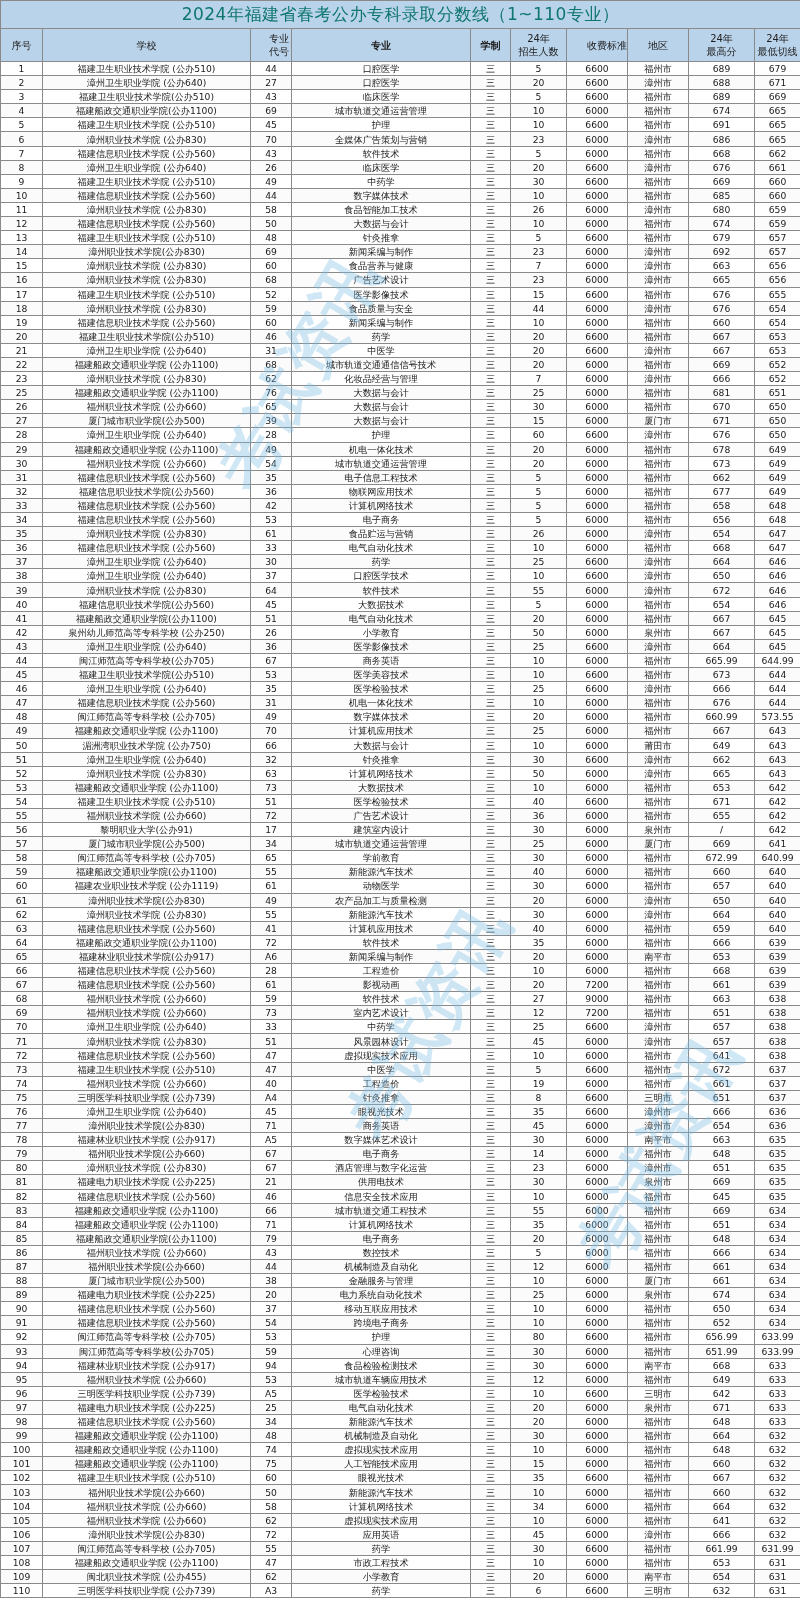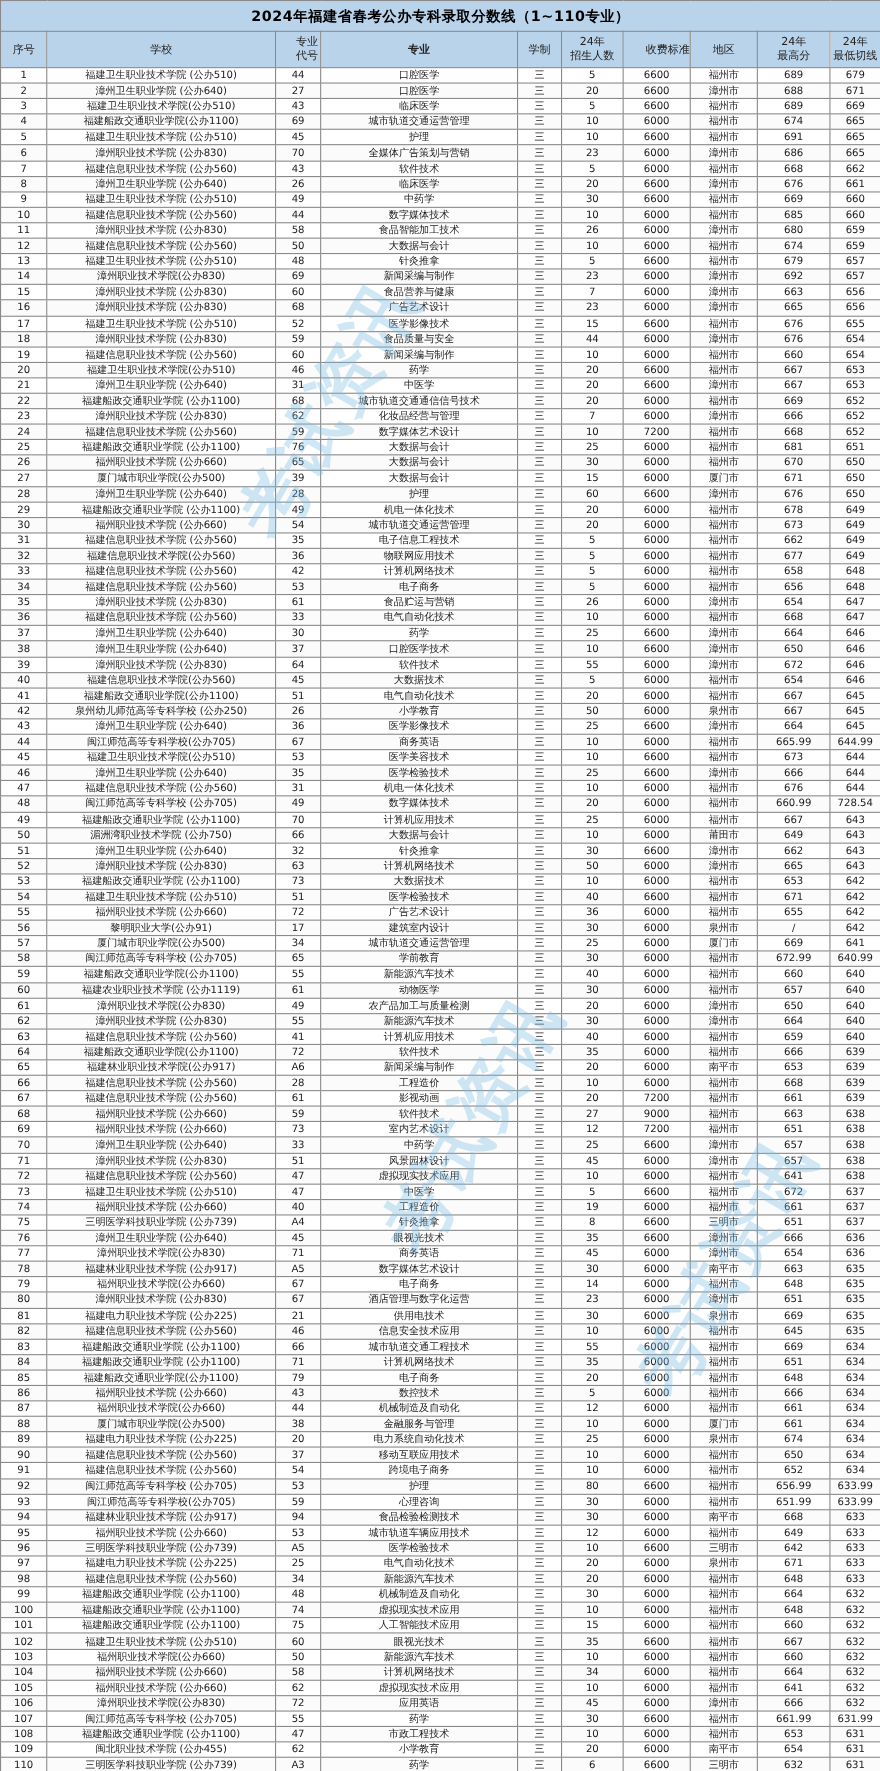--- a/index.html
+++ b/index.html
@@ -1,20 +1,20 @@
 <!DOCTYPE html>
 <html><head>
 <meta charset="utf-8">
 <style>
   html, body { margin: 0; padding: 0; background: #ffffff; }
   body { width: 800px; height: 1610px; overflow: hidden; position: relative;
          font-family: "DejaVu Sans", "Liberation Sans", sans-serif; color: #111; }
   table { border-collapse: collapse; width: 800px; table-layout: fixed; }
   td, th { border: 1px solid #8a8a8a; text-align: center; padding: 0; white-space: nowrap; overflow: hidden; }
-  .title-row th { background: #b9d3ea; height: 27px; font-size: 13px; font-weight: bold; color: #000000; letter-spacing: 0.5px; }
+  .title-row th { background: #b9d3ea; height: 27px; font-size: 17px; font-weight: normal; color: #0f766e; letter-spacing: 0.5px; }
   .head-row th { background: #b9d3ea; height: 32px; font-size: 10px; font-weight: normal; line-height: 13px; color: #222; }
   tbody td { height: 13.1px; font-size: 9.2px; line-height: 13px; color: #1a1a1a; }
   tbody tr:nth-child(odd) td { background: #ffffff; }
   tbody tr:nth-child(even) td { background: #fbfbfb; }
   .wm { position: absolute; pointer-events: none; color: rgba(120,190,230,0.35); font-size: 64px; font-weight: bold;
         transform: rotate(-60deg); font-family: "DejaVu Sans", sans-serif; white-space: nowrap; }
 </style>
 </head>
 <body>
 
@@ -33,21 +33,21 @@
   </colgroup>
   <thead>
     <tr class="title-row">
       <th colspan="10">2024年福建省春考公办专科录取分数线（1~110专业）</th>
     </tr>
     <tr class="head-row" id="head-row">
         <th style="white-space: pre-line;">序号</th>
         <th style="white-space: pre-line;">学校</th>
         <th style="white-space: pre-line; padding-left: 16px;">专业代号</th>
         <th style="white-space: pre-line; font-weight: bold;">专业</th>
-        <th style="white-space: pre-line;">学制</th>
+        <th style="white-space: pre-line; font-weight: bold;">学制</th>
         <th style="white-space: pre-line;">24年
 招生人数</th>
         <th style="white-space: pre-line; text-align: right;">收费标准</th>
         <th style="white-space: pre-line;">地区</th>
         <th style="white-space: pre-line;">24年
 最高分</th>
         <th style="white-space: pre-line;">24年
 最低切线</th>
       </tr>
   </thead>
@@ -322,32 +322,20 @@
         <td>62</td>
         <td>化妆品经营与管理</td>
         <td>三</td>
         <td>7</td>
         <td>6000</td>
         <td>漳州市</td>
         <td>666</td>
         <td>652</td>
       </tr>
       <tr>
-        <td>24</td>
-        <td>福建信息职业技术学院 (公办560)</td>
-        <td>59</td>
-        <td>数字媒体艺术设计</td>
-        <td>三</td>
-        <td>10</td>
-        <td>7200</td>
-        <td>福州市</td>
-        <td>668</td>
-        <td>652</td>
-      </tr>
-      <tr>
         <td>25</td>
         <td>福建船政交通职业学院 (公办1100)</td>
         <td>76</td>
         <td>大数据与会计</td>
         <td>三</td>
         <td>25</td>
         <td>6000</td>
         <td>福州市</td>
         <td>681</td>
         <td>651</td>
@@ -619,21 +607,21 @@
       <tr>
         <td>48</td>
         <td>闽江师范高等专科学校 (公办705)</td>
         <td>49</td>
         <td>数字媒体技术</td>
         <td>三</td>
         <td>20</td>
         <td>6000</td>
         <td>福州市</td>
         <td>660.99</td>
-        <td>728.54</td>
+        <td>573.55</td>
       </tr>
       <tr>
         <td>49</td>
         <td>福建船政交通职业学院 (公办1100)</td>
         <td>70</td>
         <td>计算机应用技术</td>
         <td>三</td>
         <td>25</td>
         <td>6000</td>
         <td>福州市</td>

